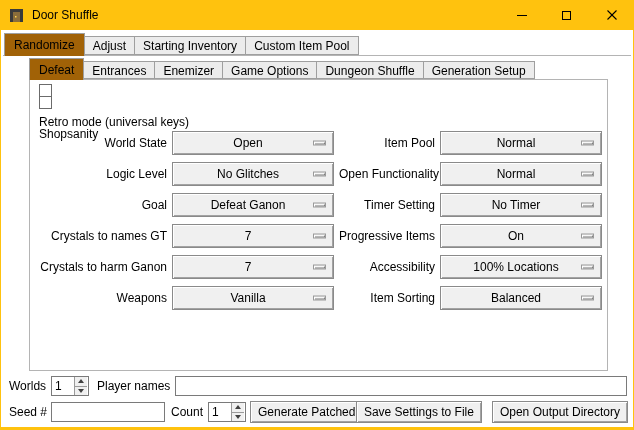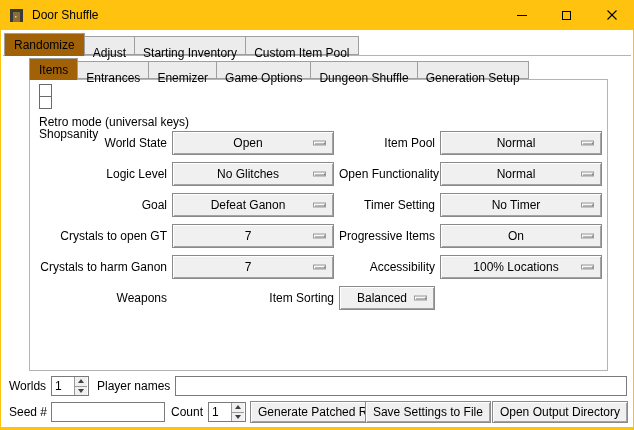--- a/index.html
+++ b/index.html
@@ -23,21 +23,21 @@
   .caption-buttons { margin-left:auto; display:flex; height:30px; }
   .cap-btn { width:45px; height:30px; display:flex; align-items:center; justify-content:center; cursor:default; }
   .glyph-min { width:10px; height:1px; background:#000; }
   .glyph-max { width:9px; height:9px; border:1px solid #000; }
 
   
   .tabs { position:absolute; display:flex; align-items:flex-start; z-index:3; }
   .outer-tabs { top:33px; left:3px; }
   .inner-tabs { top:58px; left:28px; }
   .tab {
-    height:19px; margin-top:3px; padding:9px 8px 0; background:#ececec;
+    height:19px; margin-top:3px; padding:2px 8px 0; background:#ececec;
     border:1px solid #9f9f9f; margin-left:-1px; white-space:nowrap; cursor:default;
   }
   .tab:first-child { margin-left:0; }
   .tab.selected {
     height:23px; margin-top:0; padding:4px 9px 0; background:#a16207;
     border-bottom:none; position:relative; z-index:4;
   }
   .inner-tabs .tab { height:18px; }
   .inner-tabs .tab.selected { height:22px; }
   .pane-line { position:absolute; top:55px; left:2px; right:2px; height:1px; background:#b4b4b4; z-index:1; }
@@ -88,21 +88,21 @@
   .tri-up { width:0; height:0; border-left:3px solid transparent; border-right:3px solid transparent; border-bottom:4px solid #404040; }
   .tri-down { width:0; height:0; border-left:3px solid transparent; border-right:3px solid transparent; border-top:4px solid #404040; }
 
   .push-btn {
     position:absolute; height:22px; padding:0 7px; background:#f0f0f0;
     border:1px solid #8a8a8a;
     box-shadow: inset 1px 1px 0 #ffffff, inset -1px -1px 0 #a3a3a3;
     font-family:"Liberation Sans", sans-serif; font-size:12px;
     display:flex; align-items:center; white-space:nowrap; cursor:default;
   }
-  .right-btn-group { position:absolute; top:401px; right:5px; display:flex; gap:1px; }
+  .right-btn-group { position:absolute; top:401px; right:5px; display:flex; gap:10px; }
   .right-btn-group .push-btn { position:static; }
 </style>
 </head>
 <body>
 
 <div class="window">
 
   <div class="titlebar">
     <svg class="titlebar-icon" viewBox="0 0 15 15">
       <rect x="1" y="1" width="13" height="13" fill="#3a3a3a"></rect>
@@ -129,21 +129,21 @@
   <div class="pane-line"></div>
   <div class="tabs outer-tabs">
     <div class="tab selected">Randomize</div>
     <div class="tab">Adjust</div>
     <div class="tab">Starting Inventory</div>
     <div class="tab">Custom Item Pool</div>
   </div>
 
   <div class="inner-pane"></div>
   <div class="tabs inner-tabs">
-    <div class="tab selected">Items</div>
+    <div class="tab selected">Defeat</div>
     <div class="tab">Entrances</div>
     <div class="tab">Enemizer</div>
     <div class="tab">Game Options</div>
     <div class="tab">Dungeon Shuffle</div>
     <div class="tab">Generation Setup</div>
   </div>
 
   <div class="cb-row" style="top:84px;">
     <div class="checkbox"></div>
     <span>Retro mode (universal keys)</span>
@@ -181,21 +181,21 @@
     <div class="dropdown">
       <span class="dd-text">Defeat Ganon</span>
       <span class="dd-indicator"></span>
     </div>
     <div class="set-label">Timer Setting</div>
     <div class="dropdown">
       <span class="dd-text">No Timer</span>
       <span class="dd-indicator"></span>
     </div>
 
-    <div class="set-label">Crystals to open GT</div>
+    <div class="set-label">Crystals to names GT</div>
     <div class="dropdown">
       <span class="dd-text">7</span>
       <span class="dd-indicator"></span>
     </div>
     <div class="set-label">Progressive Items</div>
     <div class="dropdown">
       <span class="dd-text">On</span>
       <span class="dd-indicator"></span>
     </div>
 
@@ -204,20 +204,24 @@
       <span class="dd-text">7</span>
       <span class="dd-indicator"></span>
     </div>
     <div class="set-label">Accessibility</div>
     <div class="dropdown">
       <span class="dd-text">100% Locations</span>
       <span class="dd-indicator"></span>
     </div>
 
     <div class="set-label">Weapons</div>
+    <div class="dropdown">
+      <span class="dd-text">Vanilla</span>
+      <span class="dd-indicator"></span>
+    </div>
     <div class="set-label">Item Sorting</div>
     <div class="dropdown">
       <span class="dd-text">Balanced</span>
       <span class="dd-indicator"></span>
     </div>
   </div>
 
   <span class="static-label" style="left:8px; top:375px;">Worlds</span>
   <div class="spinbox" style="left:50px; top:376px; width:38px;">
     <input class="spin-value" value="1" style="">

